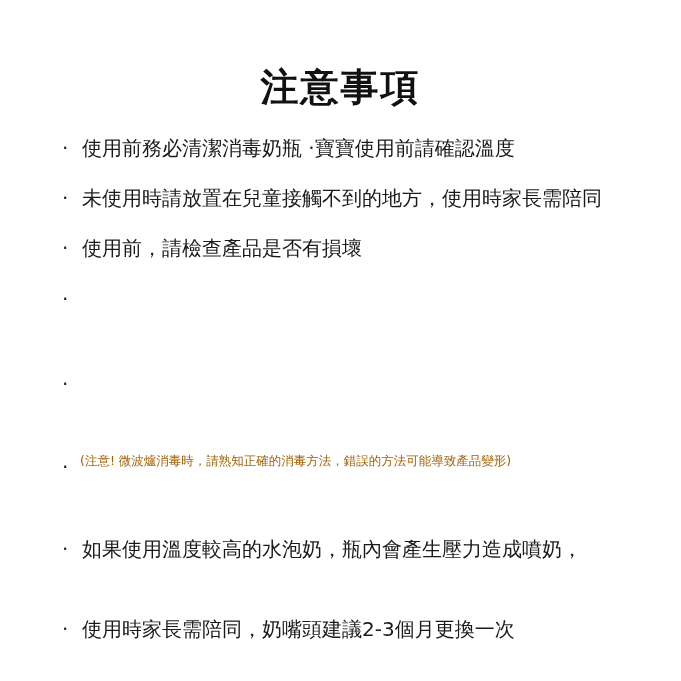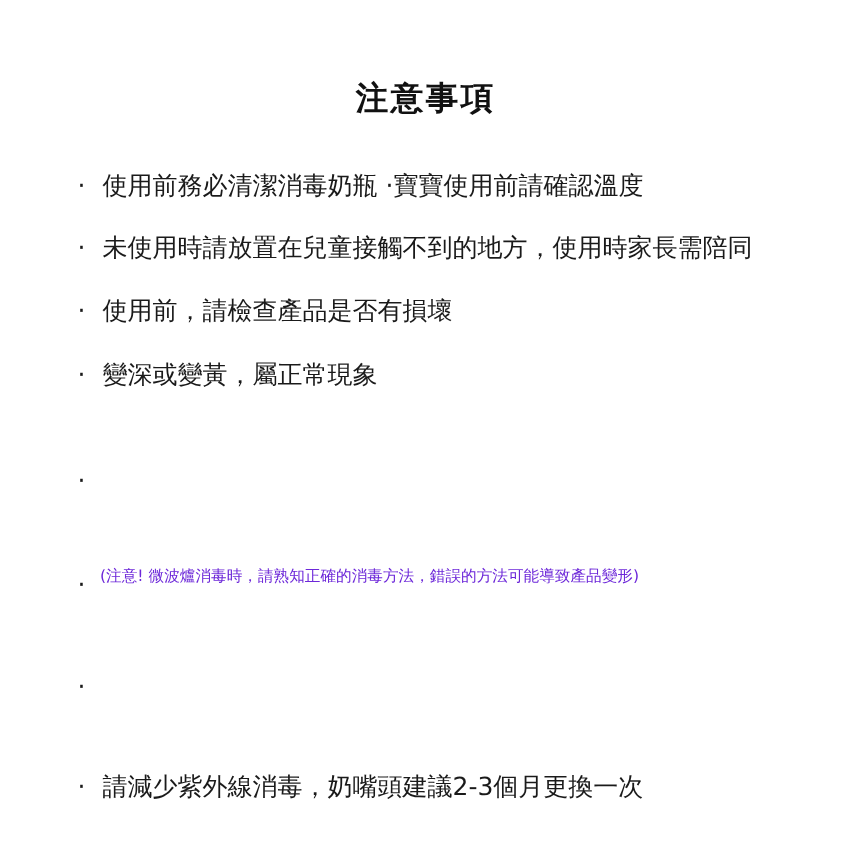--- a/index.html
+++ b/index.html
@@ -1,23 +1,23 @@
 <!DOCTYPE html>
 <html><head>
 <meta charset="utf-8">
 <style>
   html, body { margin:0; padding:0; background:#ffffff; }
   body { width:681px; height:681px; position:relative; overflow:hidden;
          font-family:"DejaVu Sans","Liberation Sans",sans-serif; color:#1a1a1a; }
   .title { position:absolute; top:38px; left:0; width:681px; text-align:center;
-           font-size:26px; font-weight:bold; color:#111; letter-spacing:2px; line-height:48px; }
+           font-size:38px; font-weight:bold; color:#111; letter-spacing:2px; line-height:48px; }
   .item { position:absolute; left:62px; font-size:20px; line-height:32px; color:#1a1a1a; }
   .item .bullet { position:absolute; left:0; top:0; width:18px; }
   .item .line { display:block; padding-left:20px; white-space:nowrap; }
-  .item .note { display:block; padding-left:18px; font-size:12.5px; line-height:20px; color:#6d28d9; white-space:nowrap; }
+  .item .note { display:block; padding-left:18px; font-size:12.5px; line-height:20px; color:#a16207; white-space:nowrap; }
 </style>
 </head>
 <body>
 
 <h1 class="title">注意事項</h1>
 
 <div class="item" style="top:132px;">
   <span class="bullet">·</span>
   <span class="line">使用前務必清潔消毒奶瓶 ·寶寶使用前請確認溫度</span>
 </div>
@@ -27,32 +27,32 @@
   <span class="line">未使用時請放置在兒童接觸不到的地方，使用時家長需陪同</span>
 </div>
 
 <div class="item" style="top:232px;">
   <span class="bullet">·</span>
   <span class="line">使用前，請檢查產品是否有損壞</span>
 </div>
 
 <div class="item" style="top:283px;">
   <span class="bullet">·</span>
-  <span class="line">變深或變黃，屬正常現象</span>
 </div>
 
 <div class="item" style="top:368px;">
   <span class="bullet">·</span>
 </div>
 
 <div class="item" style="top:451px;">
   <span class="bullet">·</span>
   <span class="note">(注意! 微波爐消毒時，請熟知正確的消毒方法，錯誤的方法可能導致產品變形)</span>
 </div>
 
 <div class="item" style="top:533px;">
   <span class="bullet">·</span>
+  <span class="line">如果使用溫度較高的水泡奶，瓶內會產生壓力造成噴奶，</span>
 </div>
 
 <div class="item" style="top:613px;">
   <span class="bullet">·</span>
-  <span class="line">請減少紫外線消毒，奶嘴頭建議2-3個月更換一次</span>
+  <span class="line">使用時家長需陪同，奶嘴頭建議2-3個月更換一次</span>
 </div>
 
 </body></html>

